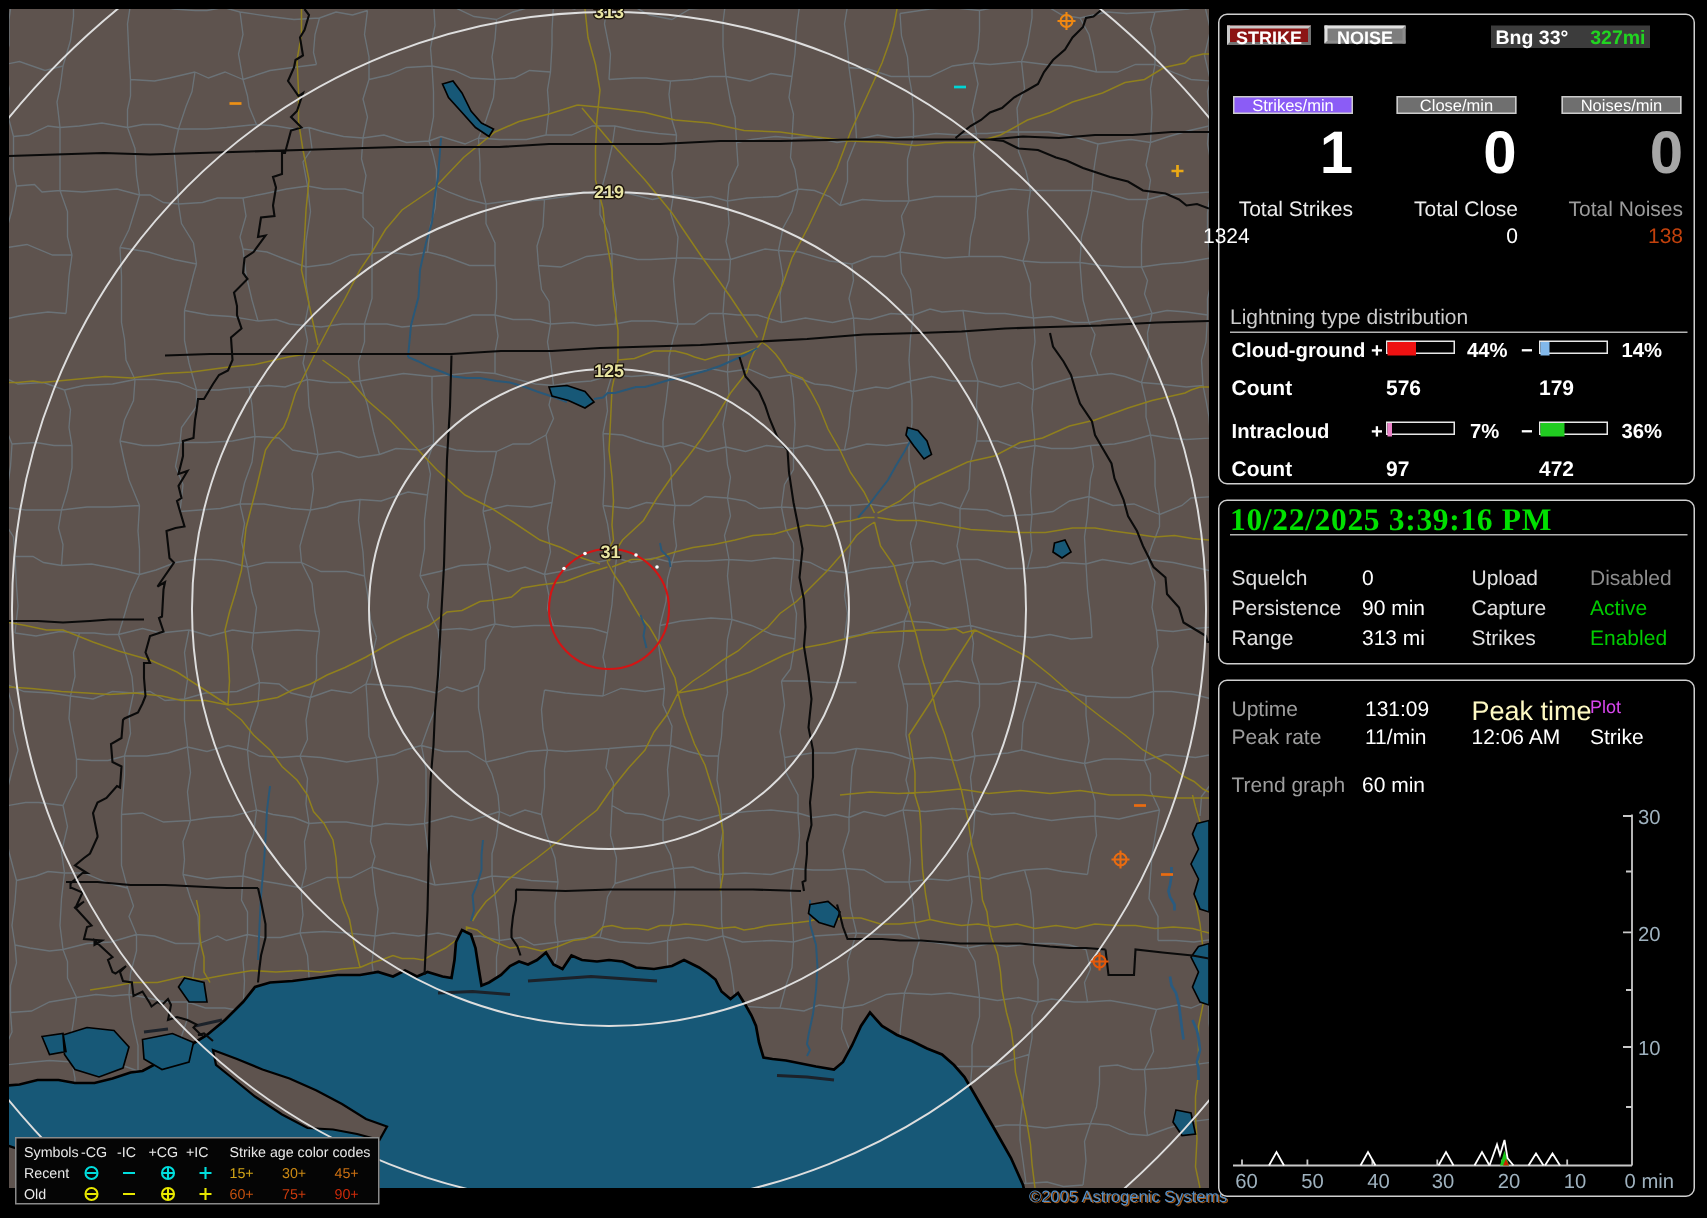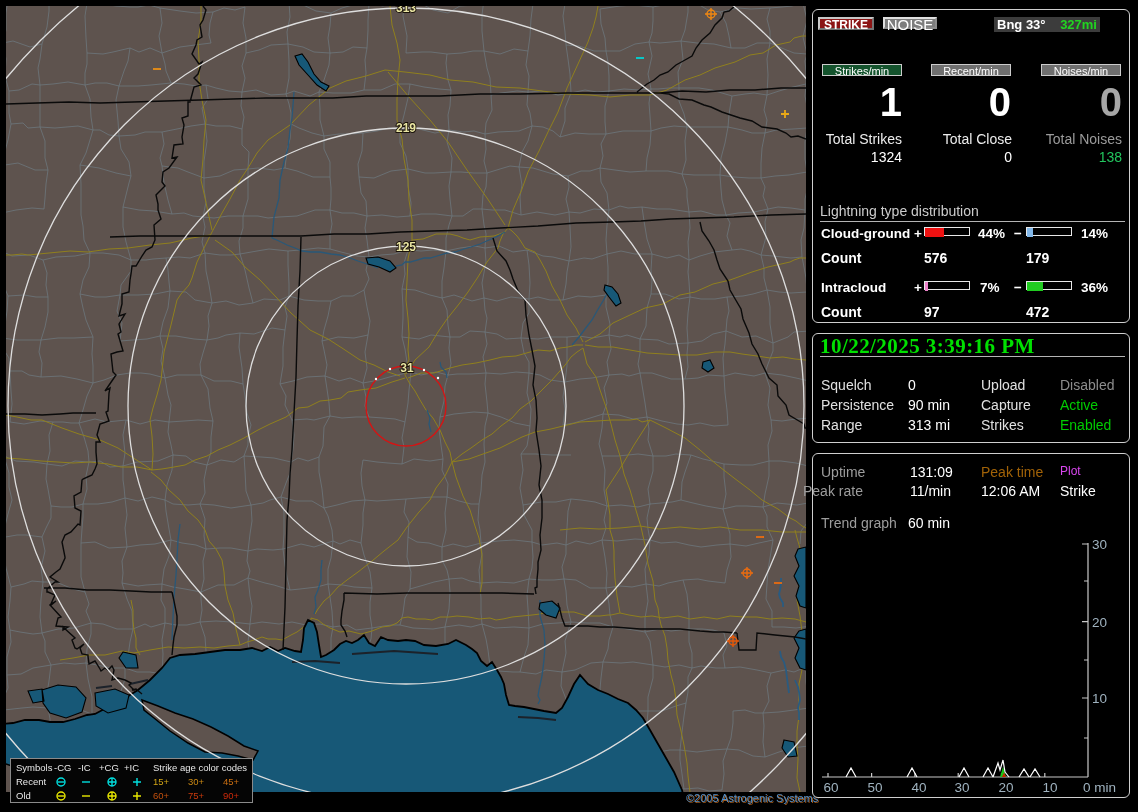--- a/index.html
+++ b/index.html
@@ -86,34 +86,34 @@
         <text x="177" y="40" fill="#cb3a0c">75+</text>
         <text x="212" y="40" fill="#cd2a0a">90+</text>
       </g>
 </svg></div>
 <div style="position:absolute;left:686px;top:792px;font-size:11px;color:#5590c8;text-shadow:1px 1px 0 #a05818;white-space:nowrap">©2005 Astrogenic Systems</div>
 
 <div style="position:absolute;left:812px;top:9px;width:318px;height:314px;border:1px solid #cfcfcf;border-radius:6px;background:#000;"></div>
 <div style="position:absolute;left:812px;top:333px;width:318px;height:110px;border:1px solid #cfcfcf;border-radius:6px;background:#000;"></div>
 <div style="position:absolute;left:812px;top:453px;width:318px;height:345px;border:1px solid #cfcfcf;border-radius:6px;background:#000;"></div>
 <div style="position:absolute;left:818px;top:17px;width:56px;height:13px;background:#8c1414;border:2px outset #c8c8c8;color:#fff;font-weight:bold;font-size:12px;text-align:center;line-height:13px">STRIKE</div>
-<div style="position:absolute;left:883px;top:17px;width:54px;height:12px;background:#7d7d7d;border:2px outset #e0e0e0;color:#fff;font-weight:normal;font-size:15px;text-align:center;line-height:12px">NOISE</div>
+<div style="position:absolute;left:883px;top:17px;width:54px;height:12px;background:#7d7d7d;border:2px outset #e0e0e0;color:#fff;font-weight:bold;font-size:12px;text-align:center;line-height:12px">NOISE</div>
 <div style="position:absolute;left:994px;top:17px;width:106px;height:15px;background:#3c3c3c;color:#fff;font-weight:bold;font-size:13px;padding:0 3px;line-height:15px">Bng 33°<span style="float:right;color:#21d421">327mi</span></div>
-<div style="position:absolute;left:822px;top:64px;width:80px;height:12px;background:#14532d;border:1px solid #ccc;color:#fff;font-size:11px;text-align:center;line-height:12px">Strikes/min</div>
-<div style="position:absolute;left:931px;top:64px;width:80px;height:12px;background:#6f6f6f;border:1px solid #ccc;color:#fff;font-size:11px;text-align:center;line-height:12px">Recent/min</div>
+<div style="position:absolute;left:822px;top:64px;width:80px;height:12px;background:#8b5cf6;border:1px solid #ccc;color:#fff;font-size:11px;text-align:center;line-height:12px">Strikes/min</div>
+<div style="position:absolute;left:931px;top:64px;width:80px;height:12px;background:#6f6f6f;border:1px solid #ccc;color:#fff;font-size:11px;text-align:center;line-height:12px">Close/min</div>
 <div style="position:absolute;left:1041px;top:64px;width:80px;height:12px;background:#6f6f6f;border:1px solid #ccc;color:#fff;font-size:11px;text-align:center;line-height:12px">Noises/min</div>
 <div style="position:absolute;left:802px;top:84px;width:100px;text-align:right;color:#fff;font-size:40px;font-weight:bold;line-height:36px">1</div>
 <div style="position:absolute;left:911px;top:84px;width:100px;text-align:right;color:#fff;font-size:40px;font-weight:bold;line-height:36px">0</div>
 <div style="position:absolute;left:1022px;top:84px;width:100px;text-align:right;color:#a6a6a6;font-size:40px;font-weight:bold;line-height:36px">0</div>
 <div style="position:absolute;left:802px;top:131px;width:100px;text-align:right;color:#ececec;font-size:14px">Total Strikes</div>
 <div style="position:absolute;left:912px;top:131px;width:100px;text-align:right;color:#ececec;font-size:14px">Total Close</div>
 <div style="position:absolute;left:1022px;top:131px;width:100px;text-align:right;color:#9b9b9b;font-size:14px">Total Noises</div>
-<div style="position:absolute;left:802px;top:149px;width:100px;text-align:right;color:#fff;font-size:14px">1324</div>
+<div style="position:absolute;left:802px;top:149px;width:100px;color:#fff;font-size:14px">1324</div>
 <div style="position:absolute;left:912px;top:149px;width:100px;text-align:right;color:#fff;font-size:14px">0</div>
-<div style="position:absolute;left:1022px;top:149px;width:100px;text-align:right;color:#22c55e;font-size:14px">138</div>
+<div style="position:absolute;left:1022px;top:149px;width:100px;text-align:right;color:#c2410c;font-size:14px">138</div>
 <div style="position:absolute;left:820px;top:203px;width:305px;color:#ccc;font-size:14px;border-bottom:1px solid #b4b4b4;padding-bottom:2px">Lightning type distribution</div>
 <div style="position:absolute;left:821px;top:226px;color:#fff;font-size:13.5px;font-weight:bold">Cloud-ground</div>
 <div style="position:absolute;left:914px;top:226px;color:#fff;font-size:13.5px;font-weight:bold">+</div>
 <div style="position:absolute;left:924px;top:227px;width:46px;height:9px;background:#000;border:1px solid #e8e8e8">
     <div style="width:44%;height:9px;background:#ee1111"></div>
   </div>
 <div style="position:absolute;left:978px;top:226px;color:#fff;font-size:13.5px;font-weight:bold">44%</div>
 <div style="position:absolute;left:1014px;top:226px;color:#fff;font-size:13.5px;font-weight:bold">−</div>
 <div style="position:absolute;left:1026px;top:227px;width:46px;height:9px;background:#000;border:1px solid #e8e8e8">
     <div style="width:14%;height:9px;background:#82b8ea"></div>
@@ -144,23 +144,23 @@
 <div style="position:absolute;left:821px;top:397px;color:#e0e0e0;font-size:14px">Persistence</div>
 <div style="position:absolute;left:908px;top:397px;color:#fff;font-size:14px">90 min</div>
 <div style="position:absolute;left:981px;top:397px;color:#e0e0e0;font-size:14px">Capture</div>
 <div style="position:absolute;left:1060px;top:397px;color:#00cc00;font-size:14px">Active</div>
 <div style="position:absolute;left:821px;top:417px;color:#e0e0e0;font-size:14px">Range</div>
 <div style="position:absolute;left:908px;top:417px;color:#fff;font-size:14px">313 mi</div>
 <div style="position:absolute;left:981px;top:417px;color:#e0e0e0;font-size:14px">Strikes</div>
 <div style="position:absolute;left:1060px;top:417px;color:#00cc00;font-size:14px">Enabled</div>
 <div style="position:absolute;left:821px;top:464px;color:#9d9d9d;font-size:14px">Uptime</div>
 <div style="position:absolute;left:910px;top:464px;color:#fff;font-size:14px">131:09</div>
-<div style="position:absolute;left:981px;top:464px;color:#a16207;font-size:14px">Peak time</div>
+<div style="position:absolute;left:981px;top:464px;color:#fef9c3;font-size:18px">Peak time</div>
 <div style="position:absolute;left:1060px;top:464px;color:#d946ef;font-size:12px">Plot</div>
-<div style="position:absolute;left:803px;top:483px;color:#9d9d9d;font-size:14px">Peak rate</div>
+<div style="position:absolute;left:821px;top:483px;color:#9d9d9d;font-size:14px">Peak rate</div>
 <div style="position:absolute;left:910px;top:483px;color:#fff;font-size:14px">11/min</div>
 <div style="position:absolute;left:981px;top:483px;color:#fff;font-size:14px">12:06 AM</div>
 <div style="position:absolute;left:1060px;top:483px;color:#fff;font-size:14px">Strike</div>
 <div style="position:absolute;left:821px;top:515px;color:#9d9d9d;font-size:14px">Trend graph</div>
 <div style="position:absolute;left:908px;top:515px;color:#fff;font-size:14px">60 min</div>
 
 <svg width="326" height="282" viewBox="812 518 326 282" style="position:absolute;left:812px;top:518px">
 <g stroke="#c8c8c8" stroke-width="1.2" fill="none">
 <path d="M822 777H1088 M1088 777V543"></path>
 <path d="M1082 544H1088 M1084 581H1088 M1082 621.6H1088 M1084 660H1088 M1082 698H1088 M1084 738H1088"></path>

